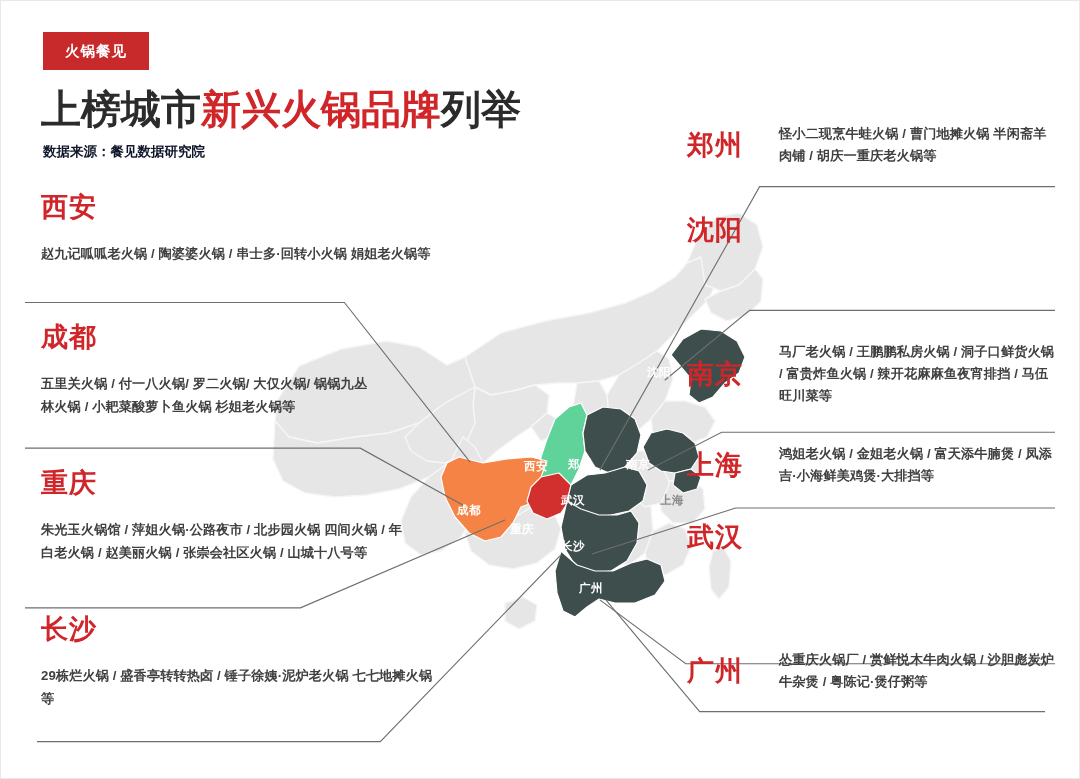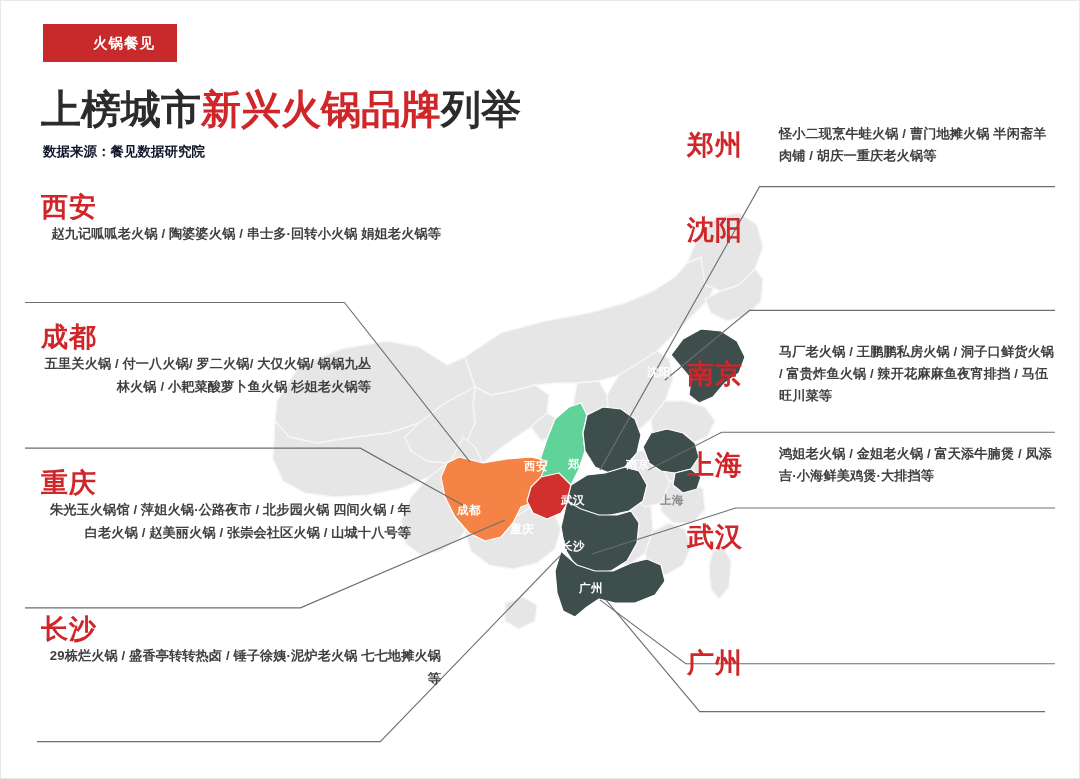--- a/index.html
+++ b/index.html
@@ -27,24 +27,24 @@
   #map-layer svg{display:block;width:100%;height:100%;}
 
   
   #lines{
     position:absolute;inset:0;z-index:1;pointer-events:none;
   }
 
   
   #header{position:absolute;left:0;top:0;z-index:3;}
   .logo-badge{
-    position:absolute;left:42px;top:23px;
+    position:absolute;left:42px;top:31px;
     width:106px;height:38px;
     background:#c8292b;
-    display:flex;align-items:center;justify-content:center;padding-left:28px;
+    display:flex;align-items:center;justify-content:center;
   }
   .logo-badge span{
     color:#ffffff;font-size:14.5px;font-weight:bold;letter-spacing:1px;
   }
   .main-title{
     position:absolute;left:40px;top:81px;
     font-size:40px;font-weight:bold;color:#2b2b2b;
     letter-spacing:0px;white-space:nowrap;
   }
   .main-title .hl{color:#d0262a;margin-top:16px;}
@@ -59,21 +59,21 @@
   .city-name{
     color:#d0262a;font-weight:bold;
     font-size:27px;line-height:1.05;
     letter-spacing:1px;
   }
   .city-brands{
     color:#404040;font-weight:bold;
     font-size:13.2px;line-height:1.72;
     letter-spacing:0.1px;
   }
-  .city-left .city-brands{margin-top:2px;text-align:right;}
+  .city-left .city-brands{margin-top:22px;}
 
   
   .city-right{
     display:flex;align-items:center;
     width:400px;
   }
   .city-right .city-name{
     width:92px;flex:0 0 92px;text-align:left;
     font-size:27px;
   }
@@ -259,20 +259,21 @@
     <div class="city-name">上海</div>
     <div class="city-brands">鸿姐老火锅 / 金姐老火锅 / 富天添牛腩煲 / 凤添吉·小海鲜美鸡煲·大排挡等</div>
   </div>
 
   <div class="city-block city-right" style="left:686px;top:522px;width:370px;">
     <div class="city-name">武汉</div>
   </div>
 
   <div class="city-block city-right" style="left:686px;top:648px;width:370px;">
     <div class="city-name">广州</div>
+    <div class="city-brands">怂重庆火锅厂 / 赏鲜悦木牛肉火锅 / 沙胆彪炭炉牛杂煲 / 粤陈记·煲仔粥等</div>
   </div>
 
   <div id="map-labels">
       <div class="map-label on-dark" style="left: 646px; top: 364px;">沈阳</div>
       <div class="map-label on-dark" style="left: 523px; top: 458px;">西安</div>
       <div class="map-label on-dark" style="left: 567px; top: 456px;">郑州</div>
       <div class="map-label on-dark" style="left: 625px; top: 456px;">南京</div>
       <div class="map-label on-light" style="left: 659px; top: 492px;">上海</div>
       <div class="map-label on-dark" style="left: 456px; top: 502px;">成都</div>
       <div class="map-label on-dark" style="left: 509px; top: 521px;">重庆</div>

